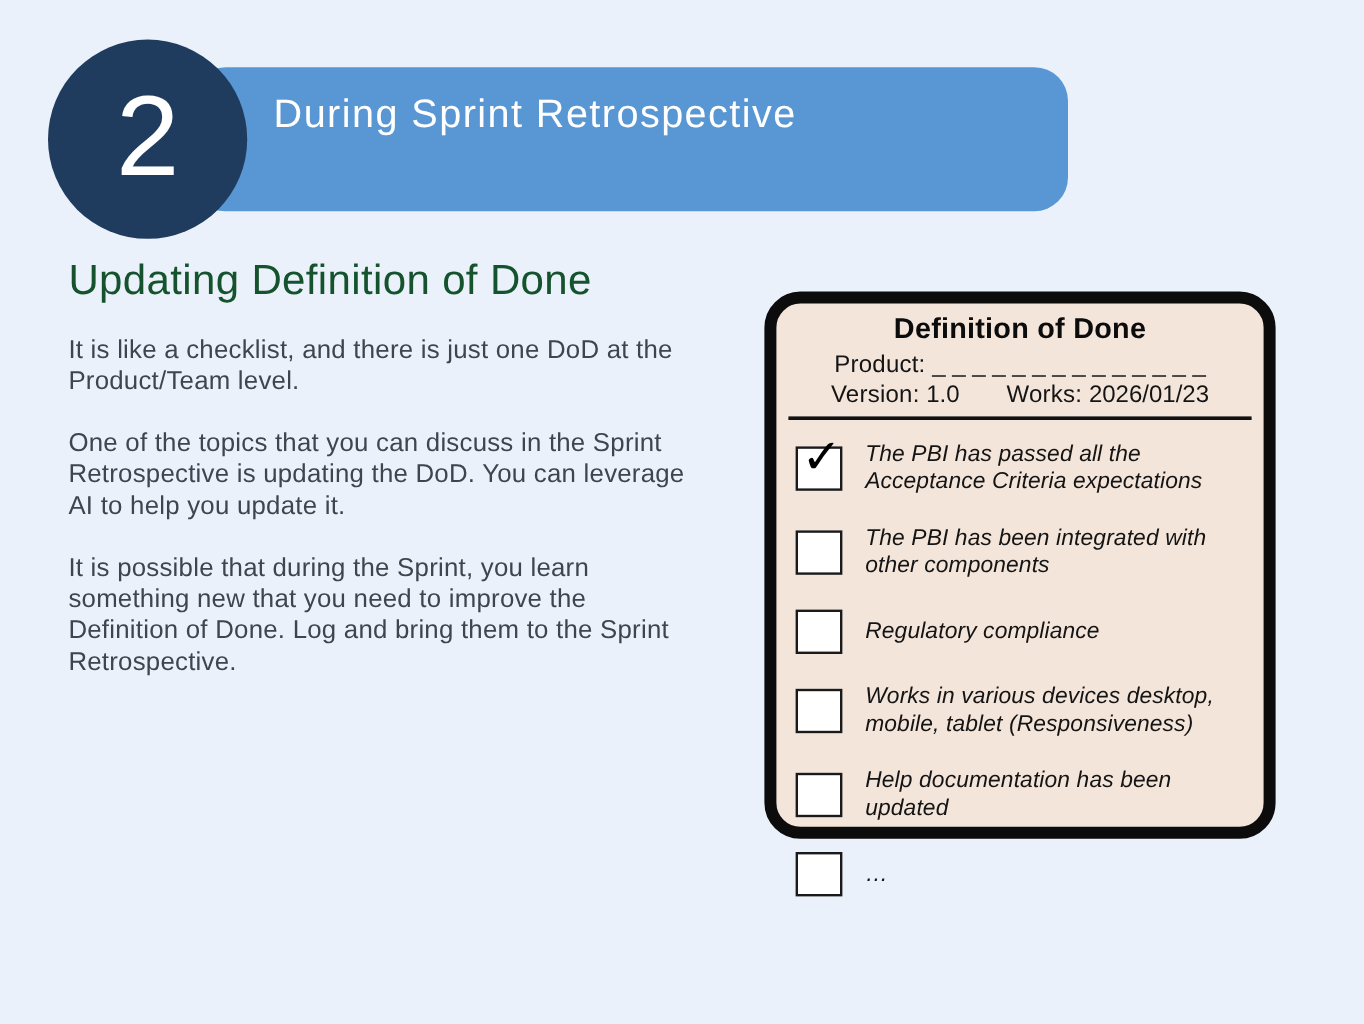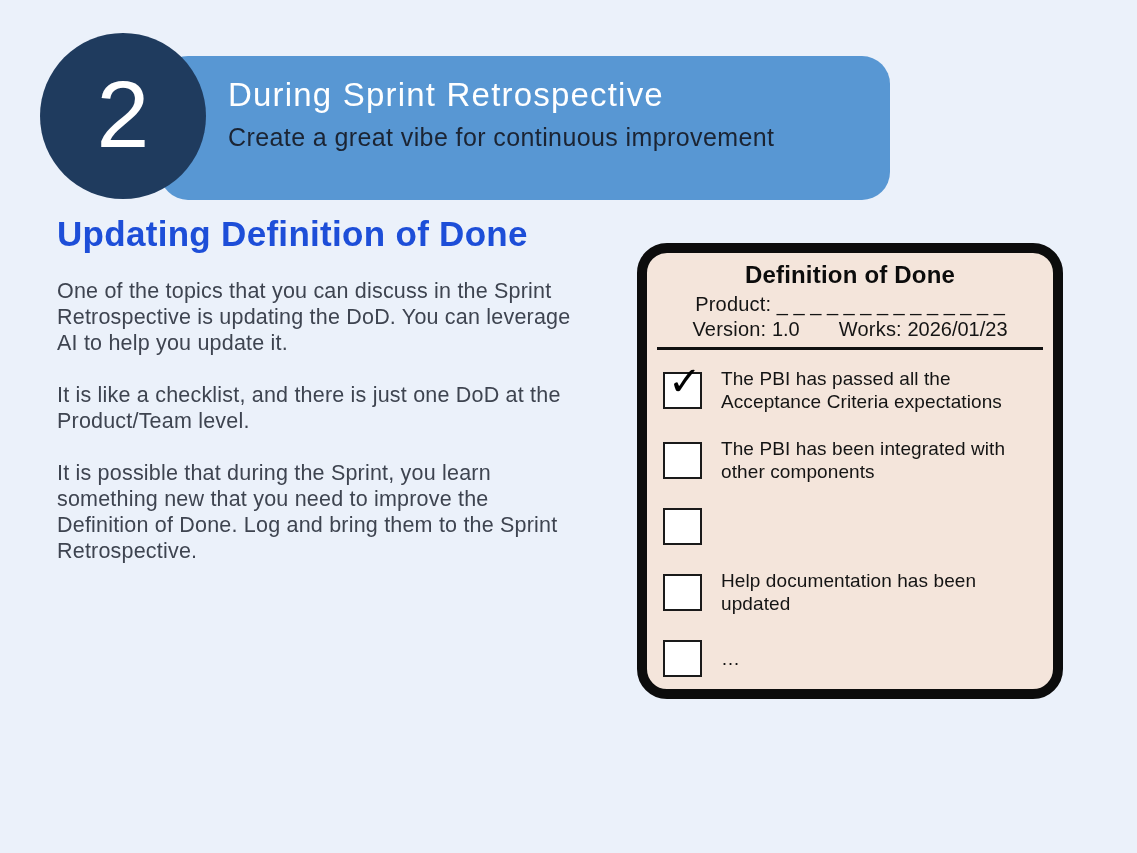--- a/index.html
+++ b/index.html
@@ -8,21 +8,21 @@
     position:relative;
     width:1137px; height:853px;
     background:#ebf1fa;
     overflow:hidden;
     font-family:"Liberation Sans","DejaVu Sans",sans-serif;
   }
 
   
   .banner {
     position:absolute; left:160px; top:56px;
-    width:730px; height:144px;
+    width:730px; height:120px;
     background:#5897d3;
     border-radius:28px;
     padding:20px 0 0 68px;
   }
   .banner-title {
     font-size:33px; font-weight:300; letter-spacing:1.2px;
     color:#ffffff; line-height:38px;
   }
   .banner-subtitle {
     margin-top:9px;
@@ -36,22 +36,22 @@
     display:flex; align-items:center; justify-content:center;
   }
   .step-number {
     color:#ffffff; font-size:95px; font-weight:300; line-height:1;
     transform:translateY(-2px);
   }
 
   
   .content-heading {
     position:absolute; left:57px; top:214px;
-    font-size:35px; font-weight:700; letter-spacing:0.3px;
-    color:#1d4ed8;
+    font-size:35px; font-weight:400; letter-spacing:0.3px;
+    color:#14532d;
   }
   .paragraphs {
     position:absolute; left:57px; top:278px; width:516px;
     font-size:21.5px; line-height:26px; letter-spacing:0.2px;
     color:#3e4450;
   }
   .paragraphs p { margin-bottom:26px; }
 
   
   .dod-card {
@@ -85,40 +85,39 @@
     width:39px; height:37px;
     background:#ffffff;
     border:2px solid #1a1a1a;
   }
   .checkmark {
     position:absolute; left:3px; top:-13px;
     font-size:40px; font-weight:700; color:#000000; line-height:1;
   }
   .check-label {
     font-size:19px; line-height:23px; letter-spacing:0.1px;
-    color:#141414; max-width:330px;
+    color:#141414; max-width:330px;font-style:italic;
   }
 </style>
 </head>
 <body>
 
 <div class="page">
 
   <div class="banner">
     <div class="banner-title">During Sprint Retrospective</div>
-    <div class="banner-subtitle">Create a great vibe for continuous improvement</div>
   </div>
   <div class="step-circle">
     <span class="step-number">2</span>
   </div>
 
   <h1 class="content-heading">Updating Definition of Done</h1>
   <div class="paragraphs">
+      <p>It is like a checklist, and there is just one DoD at the Product/Team level.</p>
       <p>One of the topics that you can discuss in the Sprint Retrospective is updating the DoD. You can leverage AI to help you update it.</p>
-      <p>It is like a checklist, and there is just one DoD at the Product/Team level.</p>
       <p>It is possible that during the Sprint, you learn something new that you need to improve the Definition of Done. Log and bring them to the Sprint Retrospective.</p>
     </div>
 
   <div class="dod-card">
     <div class="dod-title">Definition of Done</div>
     <div class="dod-meta">
       <div class="dod-meta-row">
         <span class="dod-meta-label">Product:</span>
         <span>_ _ _ _ _ _ _ _ _ _ _ _ _ _</span>
       </div>
@@ -137,20 +136,25 @@
             <span class="checkmark">✓</span>
           </span>
           <span class="check-label">The PBI has passed all the Acceptance Criteria expectations</span>
         </div>
         <div class="check-row">
           <span class="checkbox"></span>
           <span class="check-label">The PBI has been integrated with other components</span>
         </div>
         <div class="check-row">
           <span class="checkbox"></span>
+          <span class="check-label">Regulatory compliance</span>
+        </div>
+        <div class="check-row">
+          <span class="checkbox"></span>
+          <span class="check-label">Works in various devices desktop, mobile, tablet (Responsiveness)</span>
         </div>
         <div class="check-row">
           <span class="checkbox"></span>
           <span class="check-label">Help documentation has been updated</span>
         </div>
         <div class="check-row">
           <span class="checkbox"></span>
           <span class="check-label">…</span>
         </div>
       </div>

